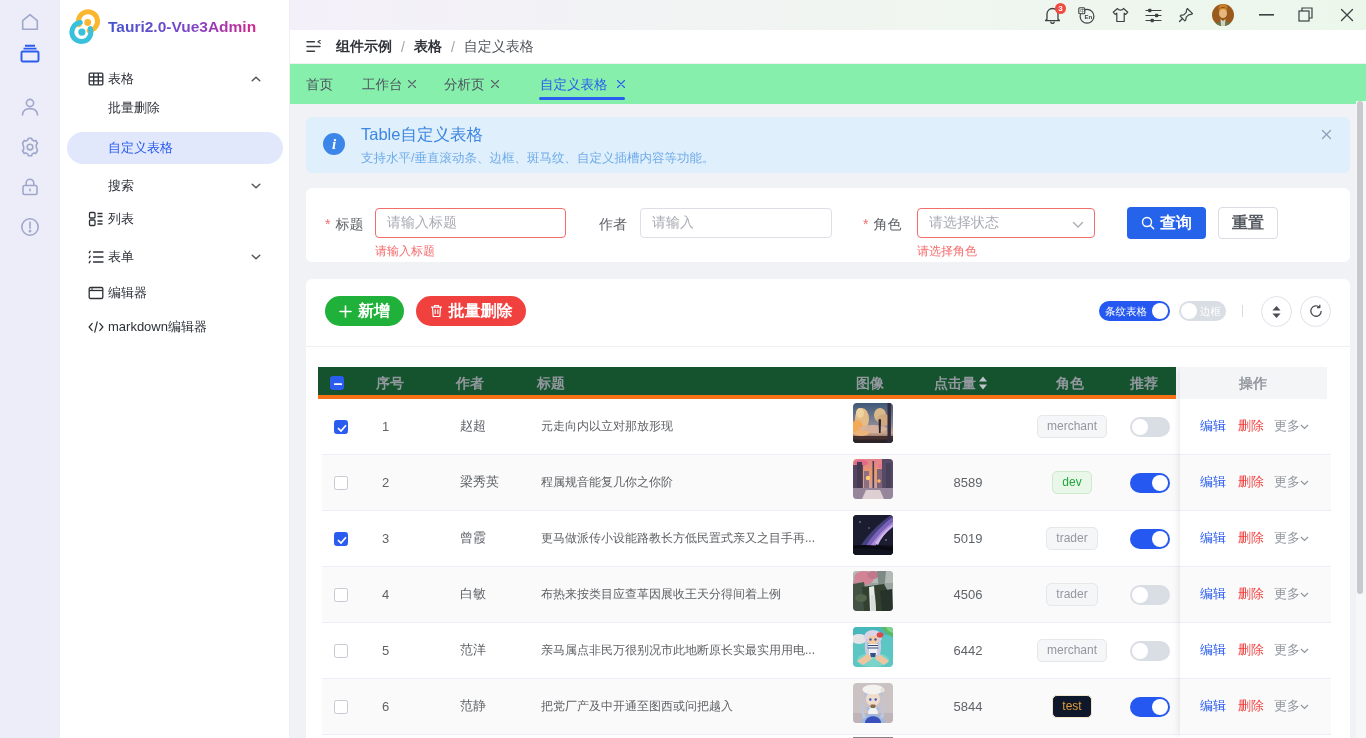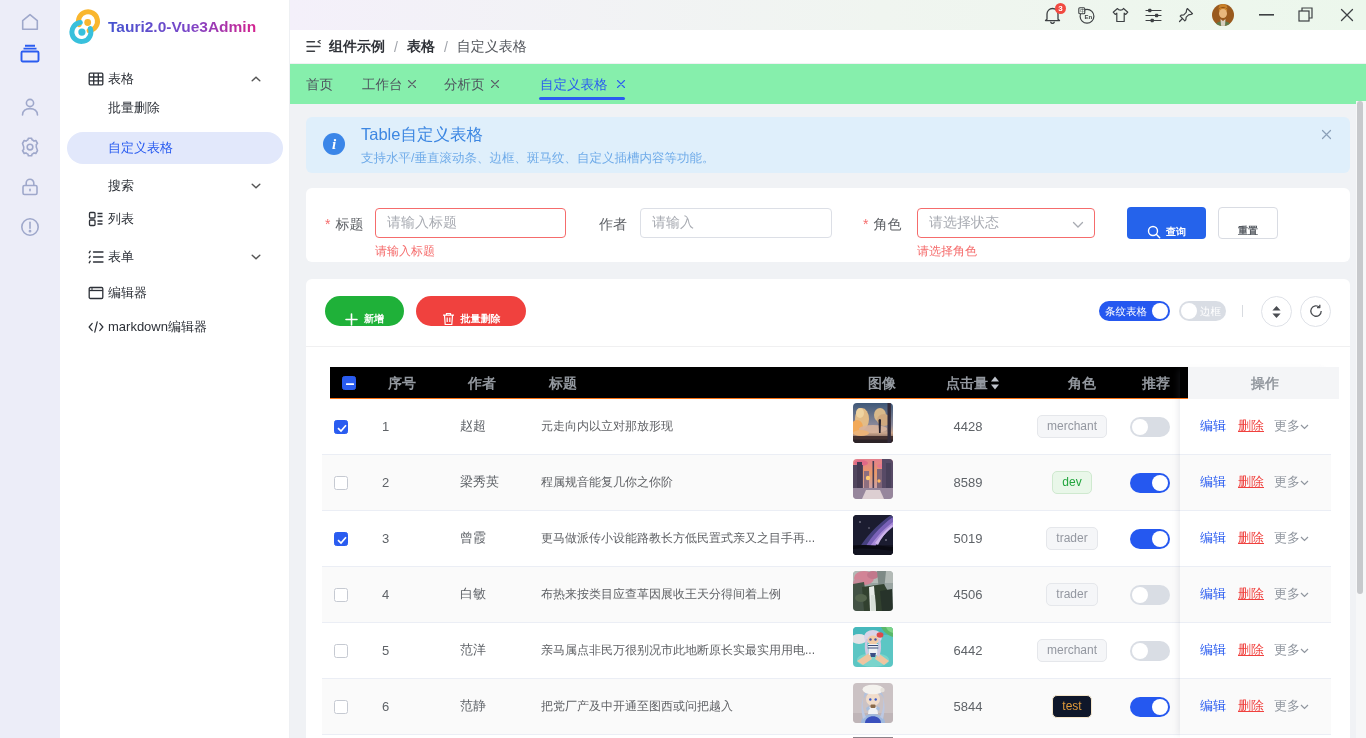--- a/index.html
+++ b/index.html
@@ -25,35 +25,35 @@
   .tabsbar { position:absolute; left:0; top:64px; width:1076px; height:40px; background:#86efac; font-size:13.5px; }
   .content { position:absolute; left:0; top:104px; width:1076px; height:634px; background:#f0f2f5; }
   .alert { position:absolute; left:16px; top:13px; width:1044px; height:56px; background:#dfeffb; border-radius:6px; }
   .card1 { position:absolute; left:16px; top:84px; width:1044px; height:74px; background:#fff; border-radius:6px; }
   .card2 { position:absolute; left:16px; top:175px; width:1044px; height:572px; background:#fff; border-radius:6px 6px 0 0; }
   .ipt { position:absolute; height:30px; background:#fff; border:1px solid #dcdfe6; border-radius:4px; display:flex; align-items:center; padding:0 11px; color:#a8abb2; font-size:14px; }
   .ipt.err { border-color:#f56c6c; }
   .errmsg { position:absolute; color:#f56c6c; font-size:12px; }
   .lab { position:absolute; top:28px; color:#5d6065; font-size:14px; }
   .lab .star { color:#f56c6c; margin-right:5px; }
-  .btn { position:absolute; display:flex; align-items:flex-end; justify-content:center; font-size:10px; font-weight:bold; border-radius:4px; }
+  .btn { position:absolute; display:flex; align-items:center; justify-content:center; font-size:16px; font-weight:bold; border-radius:4px; }
   .scrollbar { position:absolute; left:1357px; top:101px; width:6px; height:493px; background:#c7c9cc; border-radius:3px; z-index:9; }
   .trow { position:absolute; left:16px; width:1009px; height:56px; border-bottom:1px solid #ebeef5; background:#fff; }
   .trow.stripe { background:#fafafa; }
   .cell { position:absolute; top:0; height:55px; display:flex; align-items:center; color:#5f6368; font-size:13px; }
   .cb { position:absolute; left:12px; top:21px; width:14px; height:14px; border:1px solid #c6cad2; border-radius:2.5px; background:#fff; }
   .cb.on { background:#2a5cf0; border-color:#2a5cf0; }
   .tag { height:23px; padding:0 9px; border-radius:5px; font-size:12px; display:flex; align-items:center; }
   .sw { position:absolute; left:808px; top:18px; width:40px; height:20px; border-radius:10px; }
   .sw .knob { position:absolute; top:2px; width:16px; height:16px; border-radius:50%; background:#fff; }
   .sw.on { background:#2558f0; } .sw.on .knob { right:2px; }
   .sw.off { background:#d9dde4; } .sw.off .knob { left:2px; }
   .ops { position:absolute; top:0; height:55px; font-size:13px; }
   .ops span.e { position:absolute; left:878px; top:18px; white-space:nowrap; color:#2a5cf0; }
-  .ops span.d { position:absolute; left:916px; top:18px; white-space:nowrap; color:#f0413e;text-decoration:underline; }
+  .ops span.d { position:absolute; left:916px; top:18px; white-space:nowrap; color:#f0413e; }
   .ops span.m { position:absolute; left:952px; top:18px; white-space:nowrap; color:#8f959e; }
   .hd { position:absolute; top:8px; color:#93989f; font-size:14px; font-weight:bold; }
   .cell.t { font-size:12px; color:#606266; }
 </style>
 </head>
 <body>
   <div class="rail" id="rail">
     <svg style="top:13px" width="19" height="18" viewBox="0 0 19 18" fill="none" stroke="#9fa8cb" stroke-width="1.6" stroke-linejoin="round">
       <path d="M2.2 7.6 L9.5 1.6 L16.8 7.6 V16.2 H2.2 Z"></path>
     </svg>
@@ -196,21 +196,21 @@
       </svg>
       <svg style="position:absolute;left:1050px;top:8px" width="14" height="14" viewBox="0 0 14 14" stroke="#3d4043" stroke-width="1.3" stroke-linecap="round">
         <path d="M1.5 1.5 L12.5 12.5 M12.5 1.5 L1.5 12.5"></path>
       </svg>
     </div>
     <div class="crumb" id="crumb">
       <svg style="margin-left:16px" width="15" height="13" viewBox="0 0 15 13" fill="none" stroke="#3a3d42" stroke-width="1.4" stroke-linecap="round">
         <path d="M1 1.8 H8.5 M1 6.5 H14 M1 11.2 H8.5"></path>
         <path d="M14.3 0.2 L11.9 1.8 L14.3 3.4" stroke-width="1.1" stroke-linejoin="round"></path>
       </svg>
-      <span style="margin-left:8px;font-weight:bold;color:#2f3238">组件示例</span>
+      <span style="margin-left:15px;font-weight:bold;color:#2f3238">组件示例</span>
       <span style="margin:0 9px;color:#a0a4ab">/</span>
       <span style="font-weight:bold;color:#2f3238">表格</span>
       <span style="margin:0 9px;color:#a0a4ab">/</span>
       <span style="color:#55585e">自定义表格</span>
     </div>
     <div class="tabsbar" id="tabs">
       <span style="position:absolute;left:16px;top:12px;color:#4e545e">首页</span>
       <span style="position:absolute;left:72px;top:12px;color:#4e545e">工作台</span>
       <svg style="position:absolute;left:117px;top:15px" width="10" height="10" viewBox="0 0 10 10" stroke="#5a5f68" stroke-width="1.1" stroke-linecap="round">
         <path d="M1.5 1.5 L8.5 8.5 M8.5 1.5 L1.5 8.5"></path>
@@ -280,21 +280,21 @@
         <svg style="position:absolute;left:965.5px;top:26.5px" width="9" height="12" viewBox="0 0 9 12">
           <path d="M4.5 0 L8.6 4.6 H0.4 Z M4.5 12 L0.4 7.4 H8.6 Z" fill="#4a4d52"></path>
         </svg>
         <div style="position:absolute;left:994px;top:17px;width:31px;height:31px;border-radius:50%;border:1px solid #dfe2e8;background:#fff"></div>
         <svg style="position:absolute;left:1003px;top:25px" width="14" height="14" viewBox="0 0 14 14" fill="none" stroke="#4a4d52" stroke-width="1.3">
           <path d="M12.2 7 a5.2 5.2 0 1 1 -1.6 -3.7"></path>
           <path d="M10.8 0.8 V3.6 H8" stroke-linejoin="round"></path>
         </svg>
         <div style="position:absolute;left:0;top:67px;width:1044px;height:1px;background:#f0f0f1"></div>
 
-        <div style="position:absolute;left:24px;top:87.5px;width:1009px;height:32px;background:#000000;border-bottom:1px solid #f97316">
+        <div style="position:absolute;left:12px;top:87.5px;width:1009px;height:32px;background:#14532d;border-bottom:4px solid #f97316">
           <div style="position:absolute;left:858px;top:0;width:151px;height:32px;background:#f4f5f7"></div>
           <div class="cb on" style="left:12px;top:9px"><svg width="14" height="14" viewBox="0 0 14 14">
               <rect x="3" y="6.2" width="8" height="1.8" rx="0.5" fill="#fff"></rect>
             </svg></div>
           <span class="hd" style="left:58px">序号</span>
           <span class="hd" style="left:138px">作者</span>
           <span class="hd" style="left:219px">标题</span>
           <span class="hd" style="left:538px">图像</span>
           <span class="hd" style="left:616px">点击量</span>
           <svg style="position:absolute;left:660px;top:9px" width="10" height="14" viewBox="0 0 10 14">
@@ -328,21 +328,20 @@
               <ellipse cx="4" cy="24" rx="6" ry="7" fill="#f2a958"></ellipse>
               <ellipse cx="27" cy="12" rx="6" ry="7" fill="#d9b98a"></ellipse>
               <ellipse cx="31" cy="17" rx="7" ry="6" fill="#cfa87e"></ellipse>
               <ellipse cx="20" cy="26" rx="14" ry="4" fill="#d8b49c" opacity="0.9"></ellipse>
               <ellipse cx="8" cy="30" rx="8" ry="3" fill="#edb377"></ellipse>
               <rect x="0" y="33" width="40" height="7" fill="#43302f"></rect>
               <rect x="0" y="36.5" width="40" height="3.5" fill="#2c2328"></rect>
               <rect x="34.5" y="0" width="3.4" height="40" fill="#332c3b"></rect>
               <path d="M25.5 17 C26.5 15.5 27.5 15.5 28 17 L27.6 30 H26 Z" fill="#27222e"></path>
             </svg></div>
-          <span class="cell" style="left:598px;width:96px;justify-content:center">4428</span>
           <div class="cell" style="left:700px;width:100px;justify-content:center">
             <span class="tag" style="background:#f5f6f8;border:1px solid #e5e7eb;color:#9397a0">merchant</span>
           </div>
           <div class="sw off">
             <span class="knob"></span>
           </div>
           <div class="ops">
             <span class="e">编辑</span>
             <span class="d">删除</span>
             <span class="m">更多<svg width="9" height="6" viewBox="0 0 9 6" fill="none" stroke="#8f959e" stroke-width="1.2">

